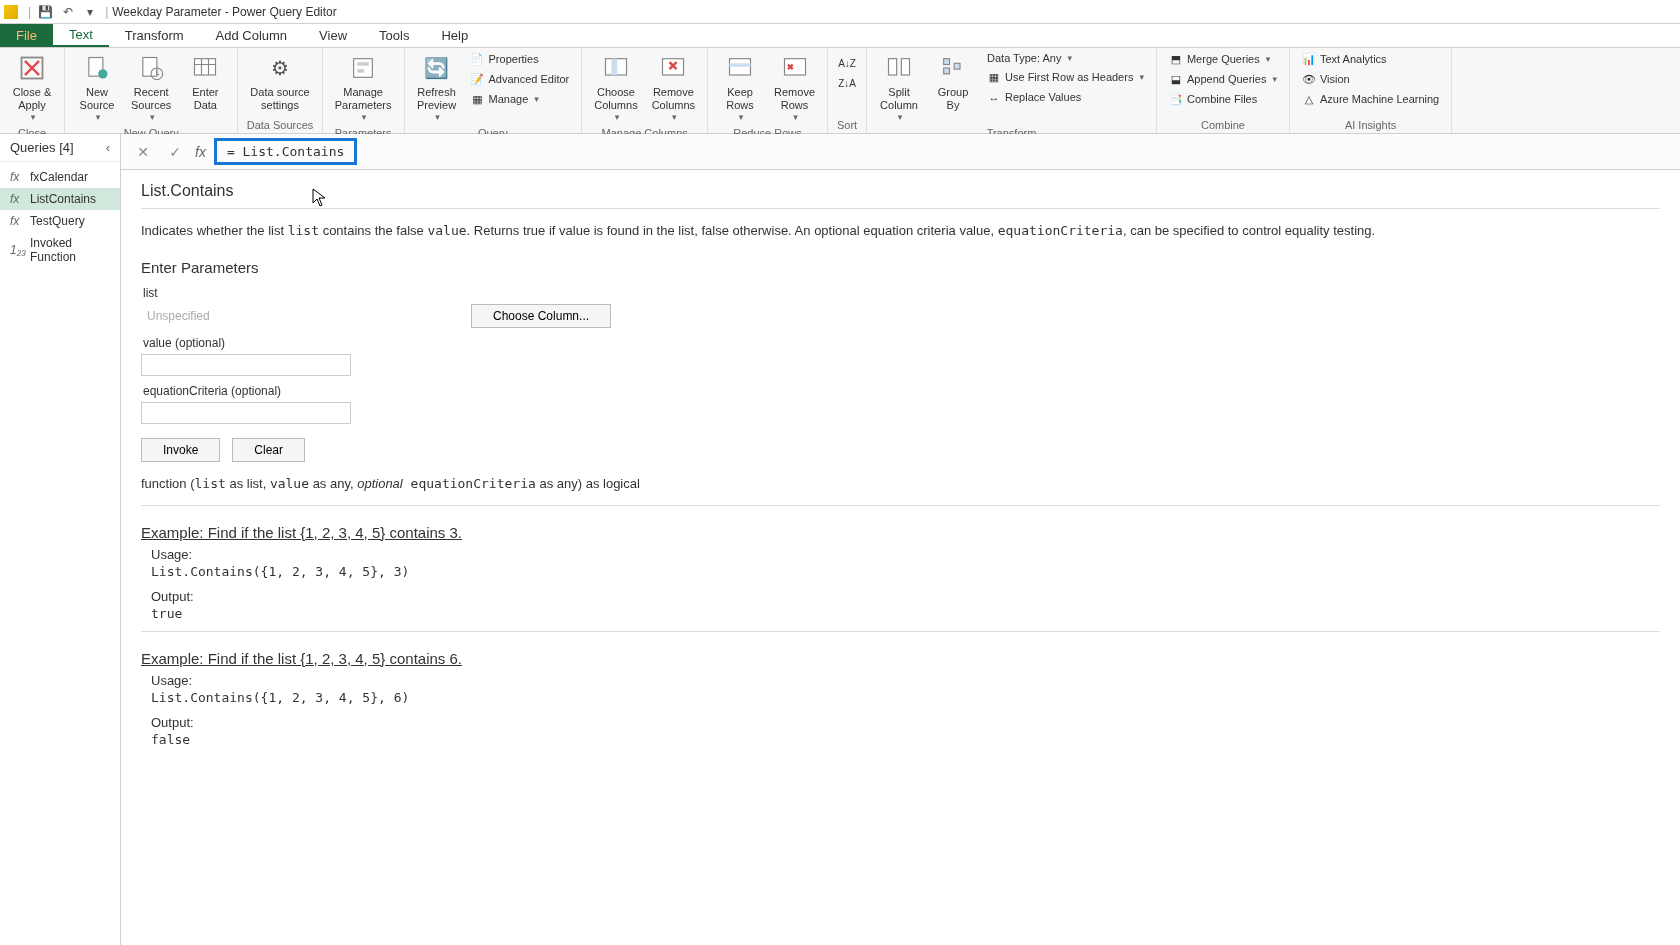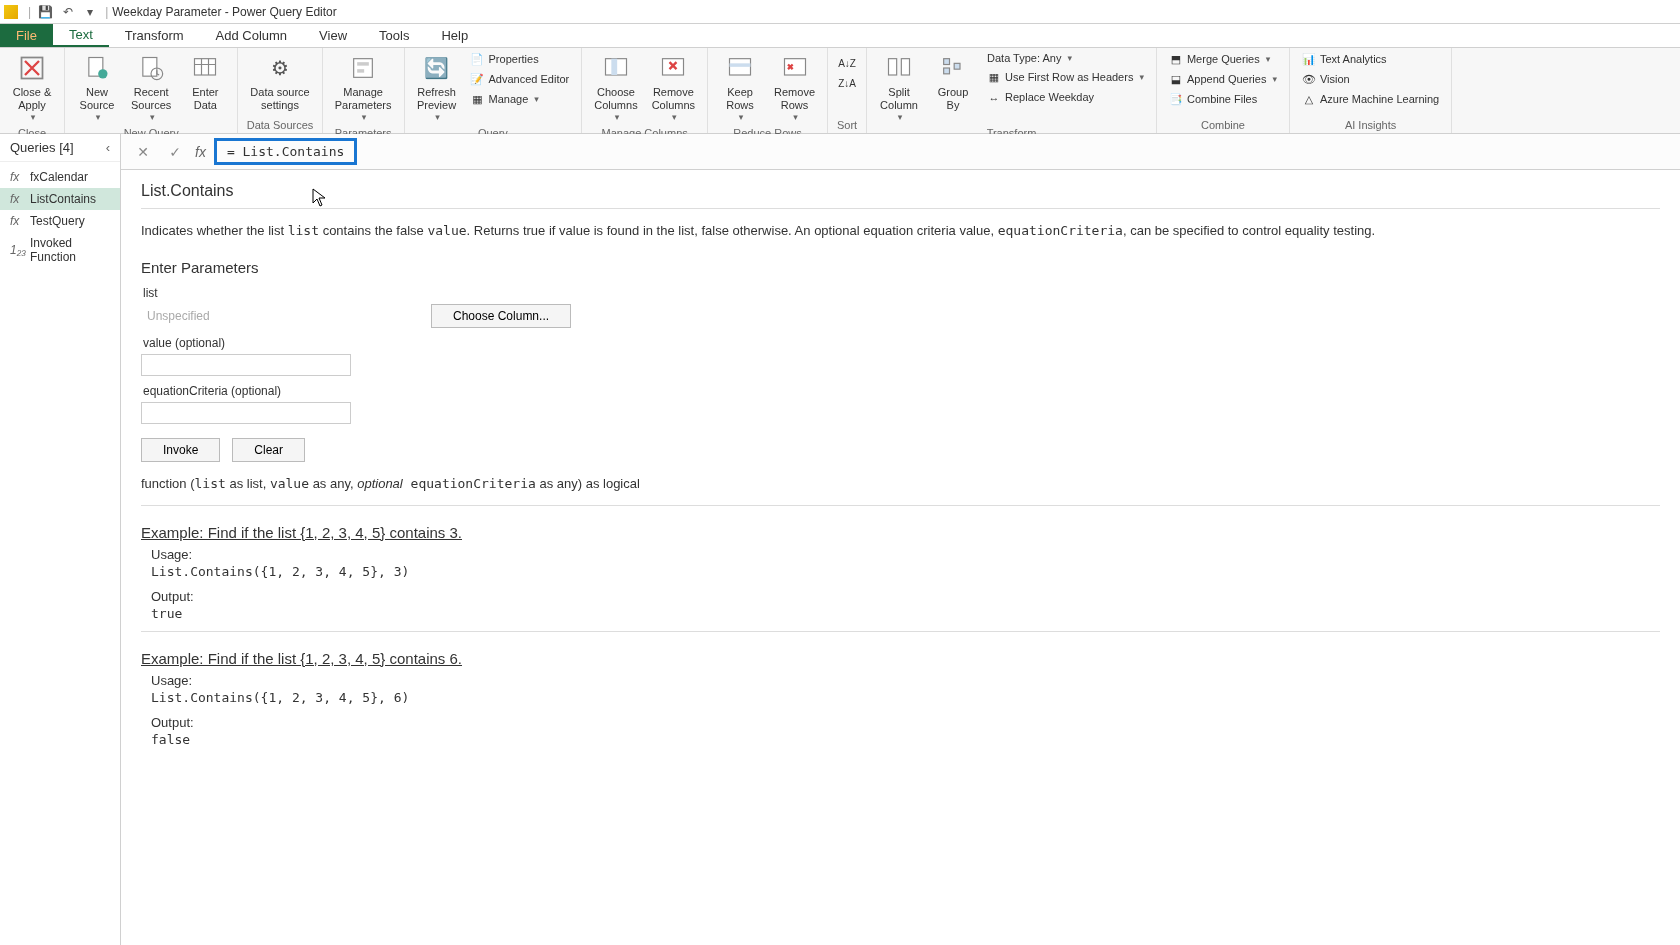--- a/index.html
+++ b/index.html
@@ -48,21 +48,21 @@
 
 
 .content { flex: 1; overflow-y: auto; padding: 12px 20px; }
 .func-title { font-size: 16px; font-weight: 400; margin-bottom: 4px; }
 .content hr { border: none; border-top: 1px solid #ddd; margin: 8px 0 12px 0; }
 .func-desc { font-size: 13px; line-height: 1.5; margin-bottom: 18px; }
 .func-desc code, .signature code, .example code { font-family: Consolas, monospace; font-size: 13px; }
 .section-head { font-size: 15px; margin: 8px 0 10px 0; }
 .param-label { font-size: 12px; margin: 8px 0 4px 2px; }
 .placeholder { color: #aaa; font-size: 12px; padding: 4px 6px; display: inline-block; width: 210px; }
-.param-row { display: flex; align-items: center; gap: 80px; margin-bottom: 8px; }
+.param-row { display: flex; align-items: center; gap: 120px; margin-bottom: 8px; }
 .text-input { border: 1px solid #ccc; width: 210px; height: 22px; padding: 2px 6px; display: block; font-size: 12px; }
 .action-btn { border: 1px solid #bbb; background: #f5f5f5; padding: 4px 21px; font-size: 12px; cursor: pointer; }
 .btn-row { display: flex; gap: 12px; margin: 14px 0; }
 .signature { font-size: 13px; margin: 14px 0; }
 .signature .opt { font-style: italic; }
 .example-title { font-size: 15px; margin: 18px 0 6px 0; text-decoration: underline; }
 .example { font-size: 13px; margin: 4px 0 4px 10px; }
 .example .lbl { margin-bottom: 2px; }
 .example pre { font-family: Consolas, monospace; font-size: 13px; margin-bottom: 10px; }
 
@@ -305,21 +305,21 @@
             <span>Data Type: Any</span>
             <span class="drop">▾</span>
           </div>
         <div class="small-btn">
             <span class="si">▦</span>
             <span>Use First Row as Headers</span>
             <span class="drop">▾</span>
           </div>
         <div class="small-btn">
             <span class="si">↔</span>
-            <span>Replace Weekday</span>
+            <span>Replace Values</span>
           </div>
       </div>
     </div>
     <div class="ribbon-group-label">Transform</div>
   </div>
 
   <div class="ribbon-group">
     <div class="ribbon-group-body">
       <div class="small-col">
         <div class="small-btn">

